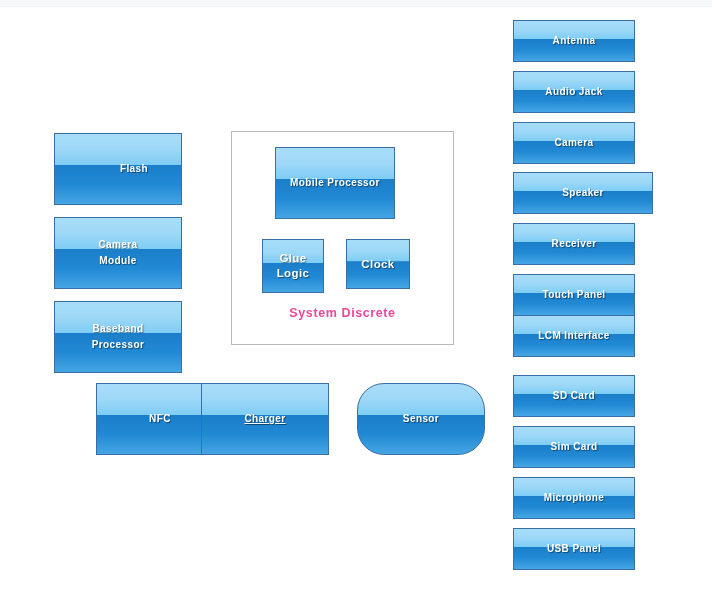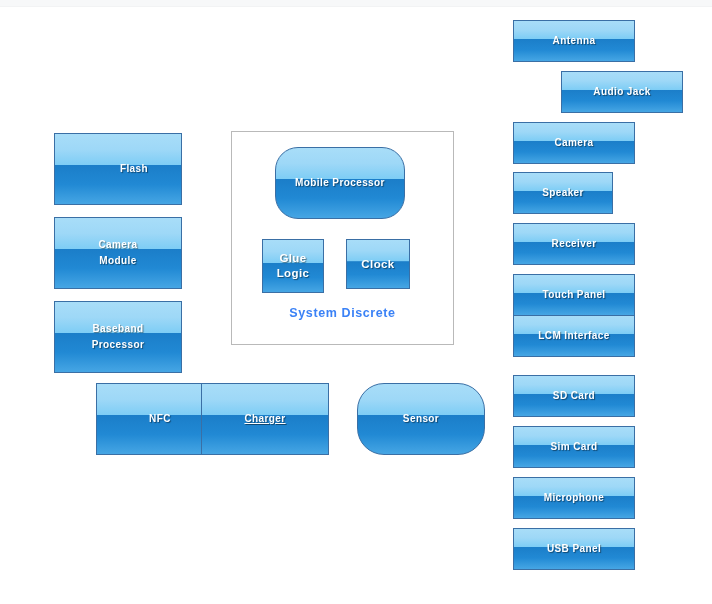--- a/index.html
+++ b/index.html
@@ -69,21 +69,21 @@
 
   
   .group-box {
     position: absolute;
     box-sizing: border-box;
     border: 1px solid #b9b9b9;
     background: transparent;
   }
   .group-caption {
     position: absolute;
-    color: #3b82f6;
+    color: #ec4899;
     font-weight: bold;
     font-size: 12.5px;
     letter-spacing: 0.6px;
     text-align: center;
     white-space: nowrap;
     user-select: none;
   }
 </style>
 </head>
 <body>
@@ -102,33 +102,33 @@
   </div>
 
   <div>
     <div class="block" style="left: 201px; top: 383px; width: 128px; height: 72px; text-decoration: underline;">Charger</div>
     <div class="block" style="left: 357px; top: 383px; width: 128px; height: 72px; border-radius: 27px;">Sensor</div>
   </div>
 
   <div class="group-box" style="left: 231px; top: 131px; width: 223px; height: 214px;"></div>
 
   <div>
-    <div class="block" style="left: 275px; top: 147px; width: 130px; height: 72px; border-radius: 23px;">Mobile Processor</div>
+    <div class="block" style="left: 275px; top: 147px; width: 120px; height: 72px;">Mobile Processor</div>
     <div class="block small" style="left: 262px; top: 239px; width: 62px; height: 54px;">Glue
 Logic</div>
     <div class="block small" style="left: 346px; top: 239px; width: 64px; height: 50px;">Clock</div>
   </div>
 
   <div class="group-caption" style="left: 231px; top: 306px; width: 223px;">System Discrete</div>
 
   <div>
     <div class="block" style="left: 513px; top: 20px; width: 122px; height: 42px;">Antenna</div>
-    <div class="block" style="left: 513px; top: 71px; width: 122px; height: 42px; margin-left: 48px;">Audio Jack</div>
+    <div class="block" style="left: 513px; top: 71px; width: 122px; height: 42px;">Audio Jack</div>
     <div class="block" style="left: 513px; top: 122px; width: 122px; height: 42px;">Camera</div>
-    <div class="block" style="left: 513px; top: 172px; width: 100px; height: 42px;">Speaker</div>
+    <div class="block" style="left: 513px; top: 172px; width: 140px; height: 42px;">Speaker</div>
     <div class="block" style="left: 513px; top: 223px; width: 122px; height: 42px;">Receiver</div>
     <div class="block" style="left: 513px; top: 274px; width: 122px; height: 42px;">Touch Panel</div>
     <div class="block" style="left: 513px; top: 315px; width: 122px; height: 42px;">LCM Interface</div>
     <div class="block" style="left: 513px; top: 375px; width: 122px; height: 42px;">SD Card</div>
     <div class="block" style="left: 513px; top: 426px; width: 122px; height: 42px;">Sim Card</div>
     <div class="block" style="left: 513px; top: 477px; width: 122px; height: 42px;">Microphone</div>
     <div class="block" style="left: 513px; top: 528px; width: 122px; height: 42px;">USB Panel</div>
   </div>
 
 </div>

